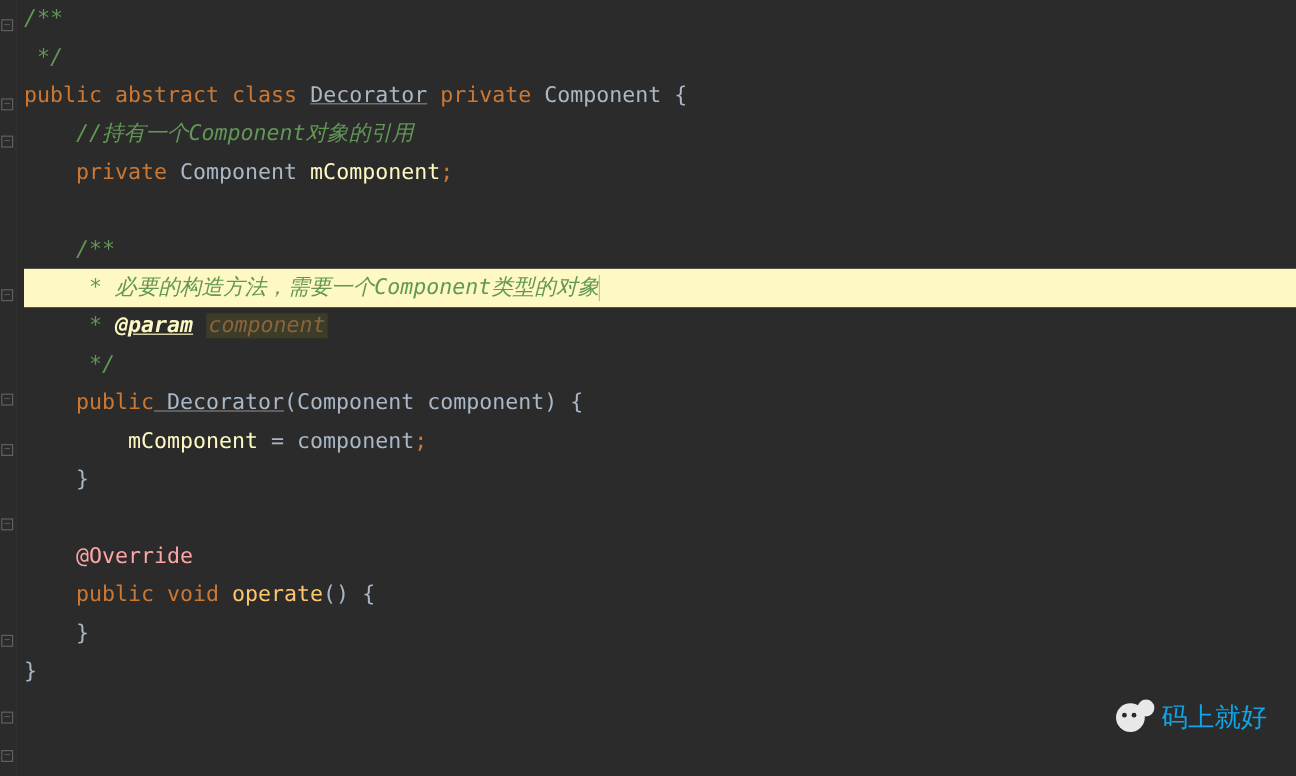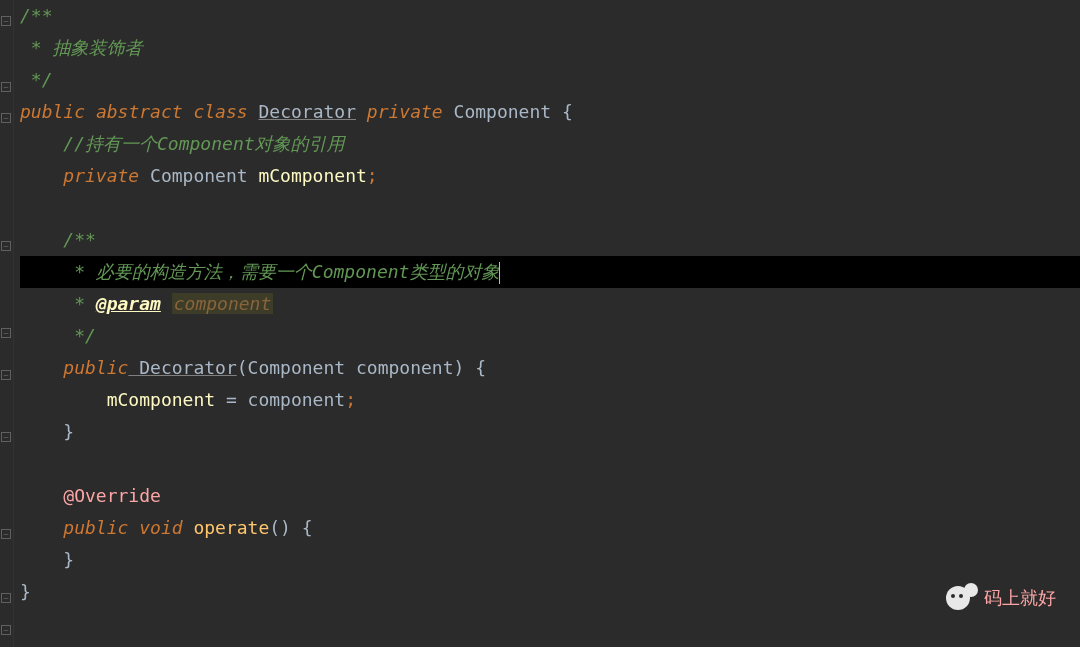--- a/index.html
+++ b/index.html
@@ -41,24 +41,24 @@
       flex: 1;
       padding: 0 0 0 6px;
       line-height: 32px;
       position: relative;
     }
     .line {
       white-space: pre;
       height: 32px;
     }
     .line.highlight {
-      background: #000000;
+      background: #fef9c3;
     }
     .comment { color: #629755; font-style: italic; }
-    .kw { color: #cc7832; font-style: italic; }
+    .kw { color: #cc7832; }
     .class-name { color: #a9b7c6; }
     .underline { text-decoration: underline; text-decoration-color: #808080; margin-top: 28px; }
     .anno { color: #fca5a5; }
     .doc-tag { color: #fef9c3; font-style: italic; font-weight: bold; text-decoration: underline; }
     .doc-param-name {
       color: #8a653b;
       font-style: italic;
       background: #3c3c28;
       padding: 0 2px;
     }
@@ -72,23 +72,23 @@
       width: 1px; height: 22px;
       background: #bbbbbb;
       vertical-align: middle;
     }
     .watermark {
       position: absolute;
       bottom: 34px;
       right: 24px;
       display: flex; align-items: center;
       gap: 8px;
-      color: #fca5a5;
+      color: #0ea5e9;
       font-family: "Microsoft YaHei", "PingFang SC", sans-serif;
-      font-size: 18px;
+      font-size: 22px;
     }
     .watermark-icon {
       width: 30px; height: 30px;
       position: relative;
     }
     .watermark-icon .big {
       position: absolute; width: 24px; height: 24px; left: 0; top: 3px;
       background: #e8e8e8; border-radius: 50%;
     }
     .watermark-icon .big::after {
@@ -119,21 +119,20 @@
     <div class="fold-marker" style="top:328px">−</div>
     <div class="fold-marker" style="top:370px">−</div>
     <div class="fold-marker" style="top:432px">−</div>
     <div class="fold-marker" style="top:529px">−</div>
     <div class="fold-marker" style="top:593px">−</div>
     <div class="fold-marker" style="top:625px">−</div>
   </div>
 
   <div class="code-area">
     <div class="line"><span class="comment">/**</span></div>
-    <div class="line"><span class="comment"> * 抽象装饰者</span></div>
     <div class="line"><span class="comment"> */</span></div>
     <div class="line"><span class="kw">public</span> <span class="kw">abstract</span> <span class="kw">class</span> <span class="class-name underline">Decorator</span> <span class="kw">private</span> <span class="class-name">Component</span><span class="punct"> {</span></div>
     <div class="line"><span class="comment">    //持有一个Component对象的引用</span></div>
     <div class="line"><span class="kw">    private</span><span class="ident"> Component</span><span class="field"> mComponent</span><span class="semi">;</span></div>
     <div class="line"></div>
     <div class="line"><span class="comment">    /**</span></div>
     <div class="line highlight"><span class="comment">     * 必要的构造方法，需要一个Component类型的对象</span><span class="caret"></span></div>
     <div class="line"><span class="comment">     * </span><span class="doc-tag">@param</span> <span class="doc-param-name">component</span></div>
     <div class="line"><span class="comment">     */</span></div>
     <div class="line"><span class="kw">    public</span><span class="ident underline"> Decorator</span><span class="punct">(Component component) {</span></div>

